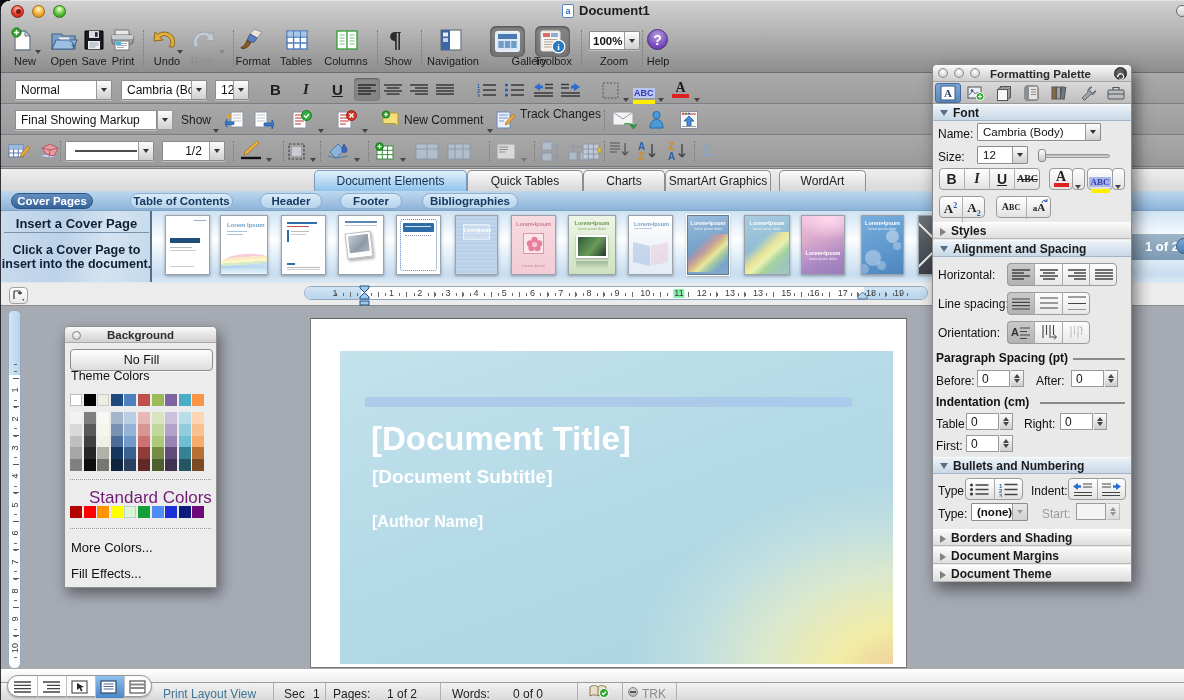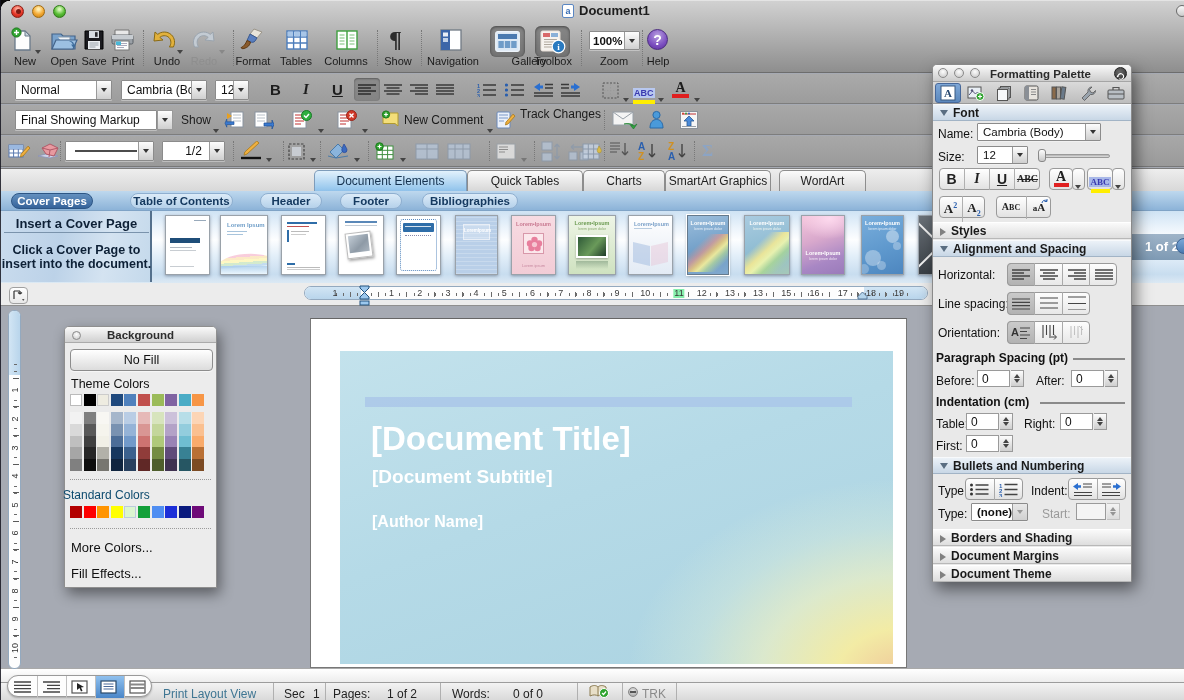--- a/index.html
+++ b/index.html
@@ -610,21 +610,21 @@
 <div class="abs" style="left:371px;top:420px;font-size:33px;font-weight:bold;color:#fff;letter-spacing:0px">[Document Title]</div>
 <div class="abs" style="left:372px;top:466px;font-size:19px;font-weight:bold;color:#fff">[Document Subtitle]</div>
 <div class="abs" style="left:372px;top:513px;font-size:16px;font-weight:bold;color:#fff">[Author Name]</div>
 
 <div id="bgpal">
 <div class="abs" style="left:64px;top:326px;width:153px;height:262px;background:#ececec;border:1px solid #8f8f8f;border-radius:5px 5px 0 0;box-shadow:3px 6px 14px rgba(0,0,0,.45)"></div>
 <div class="abs" style="left:65px;top:327px;width:151px;height:16px;background:linear-gradient(#fafafa,#d0d0d0);border-bottom:1px solid #aaa;border-radius:4px 4px 0 0"></div>
 <div class="abs" style="left:72px;top:331px;width:9px;height:9px;border-radius:50%;background:radial-gradient(circle at 50% 35%,#fdfdfd,#c8c8c8);border:1px solid #8a8a8a"></div>
 <div class="abs" style="left:65px;top:329px;width:151px;text-align:center;font-size:11.5px;font-weight:bold;color:#2d2d2d">Background</div>
 <div class="abs" style="left:70px;top:349px;width:143px;height:22px;border:1px solid #8d8d8d;border-radius:4px;background:linear-gradient(#ffffff,#dcdcdc);font-size:12.5px;color:#111;text-align:center;line-height:21px;box-shadow:0 1px 1px rgba(255,255,255,.6)">No Fill</div>
-<div class="abs" style="left:71px;top:377px;font-size:12.5px;color:#111">Theme Colors</div>
+<div class="abs" style="left:71px;top:369px;font-size:12.5px;color:#111">Theme Colors</div>
 <div class="swr" style="left:70px;top:394px">
 <div style="background:#fff;border:1px solid #bbb"></div>
       <div style="background:#000"></div>
       <div style="background:#eeece1;border:1px solid #ccc"></div>
       <div style="background:#1f497d"></div>
       <div style="background:#4f81bd"></div>
       <div style="background:#c0504d"></div>
       <div style="background:#9bbb59"></div>
       <div style="background:#8064a2"></div>
       <div style="background:#4bacc6"></div>
@@ -636,21 +636,21 @@
       <div style="width:12px;height:59px;background:linear-gradient(#f8f7f3 0% 20%,#f5f4ed 20% 40%,#f1f0e7 40% 60%,#b2b1a9 60% 80%,#777670 80% 100%)"></div>
       <div style="width:12px;height:59px;background:linear-gradient(#a5b6cb 0% 20%,#7992b1 20% 40%,#4c6d97 40% 60%,#17375e 60% 80%,#10243e 80% 100%)"></div>
       <div style="width:12px;height:59px;background:linear-gradient(#b9cde5 0% 20%,#95b3d7 20% 40%,#729aca 40% 60%,#3b618e 60% 80%,#28405e 80% 100%)"></div>
       <div style="width:12px;height:59px;background:linear-gradient(#e6b9b8 0% 20%,#d99694 20% 40%,#cd7371 40% 60%,#903c3a 60% 80%,#602826 80% 100%)"></div>
       <div style="width:12px;height:59px;background:linear-gradient(#d7e4bd 0% 20%,#c3d69b 20% 40%,#afc97a 40% 60%,#748c43 60% 80%,#4e5e2c 80% 100%)"></div>
       <div style="width:12px;height:59px;background:linear-gradient(#ccc1da 0% 20%,#b3a2c7 20% 40%,#9983b5 40% 60%,#604b7a 60% 80%,#403251 80% 100%)"></div>
       <div style="width:12px;height:59px;background:linear-gradient(#b7dee8 0% 20%,#93cddd 20% 40%,#6fbdd1 40% 60%,#388194 60% 80%,#265663 80% 100%)"></div>
       <div style="width:12px;height:59px;background:linear-gradient(#fcd5b5 0% 20%,#fac090 20% 40%,#f9ab6b 40% 60%,#b97034 60% 80%,#7c4b23 80% 100%)"></div>
     </div>
 <div class="abs" style="left:70px;top:479px;width:141px;border-top:1.5px dotted #9a9a9a"></div>
-<div class="abs" style="left:63px;top:488px;font-size:12px;color:#0c4a6e">Standard Colors</div>
+<div class="abs" style="left:89px;top:488px;font-size:17px;color:#701a75">Standard Colors</div>
 <div class="swr" style="left:70px;top:506px">
 <div style="background:#b30000"></div>
       <div style="background:#fe0000"></div>
       <div style="background:#ff9400"></div>
       <div style="background:#ffff00"></div>
       <div style="background:#dbf5d1;border:1px solid #bcd"></div>
       <div style="background:#14a03a"></div>
       <div style="background:#4f8ef2"></div>
       <div style="background:#1c2fd8"></div>
       <div style="background:#0a1a7e"></div>

